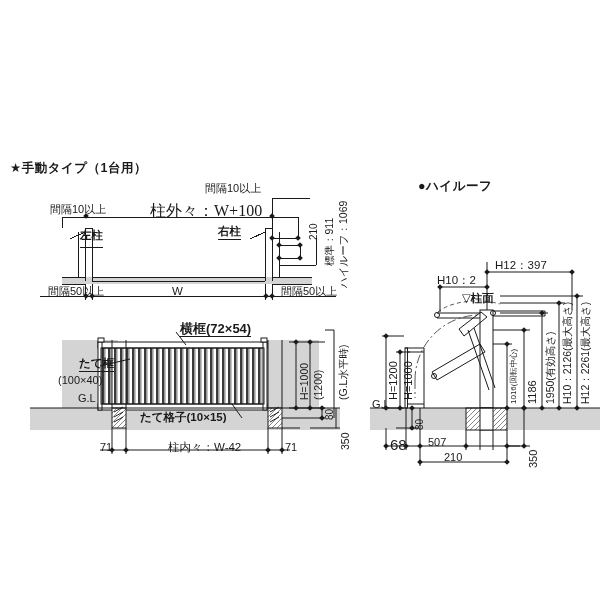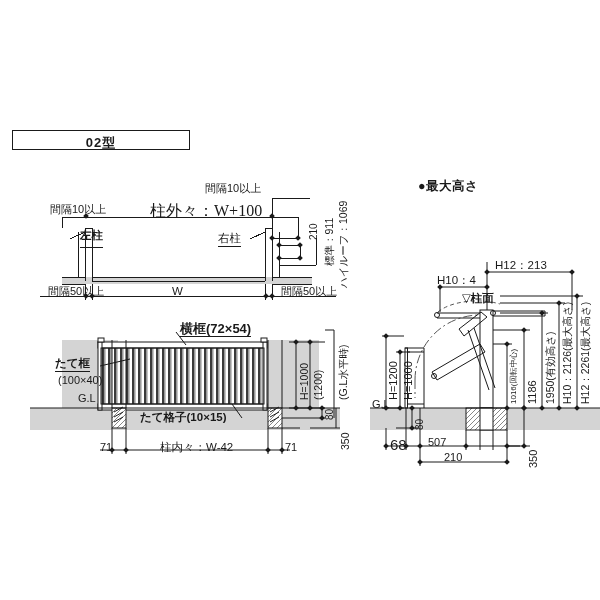--- a/index.html
+++ b/index.html
@@ -22,25 +22,23 @@
   #subtitle{left:10px;top:162px;font-size:12.5px;font-weight:bold;letter-spacing:.5px;}
   #right-title{left:418px;top:180px;font-size:12.5px;font-weight:bold;letter-spacing:.5px;}
 
   svg{position:absolute;left:0;top:0;width:600px;height:600px;overflow:visible;}
 </style>
 </head>
 <body>
 
 <div class="stage">
 
-  <div id="title-box" class="abs">
-    <div class="t">02型</div>
-  </div>
-
-  <div class="txt" id="right-title">●最大高さ</div>
+
+  <div class="txt" id="subtitle">★手動タイプ（1台用）</div>
+  <div class="txt" id="right-title">●ハイルーフ</div>
 
   <div class="grey" style="left:62px;top:277px;width:250px;height:7px;"></div>
 
   <svg viewBox="0 0 600 600">
     <g stroke="#1a1a1a" fill="none" stroke-width="1" shape-rendering="crispEdges">
 
       <line x1="62" y1="217" x2="272" y2="217"></line>
 
       <line x1="62" y1="217" x2="62" y2="228"></line>
       <line x1="272" y1="198" x2="272" y2="232"></line>
@@ -101,21 +99,21 @@
       <rect x="264" y="294" width="4" height="4" transform="rotate(45 266 296)"></rect>
       <rect x="270" y="294" width="4" height="4" transform="rotate(45 272 296)"></rect>
     </g>
   </svg>
 
   <div class="txt" style="left:50px;top:204px;font-size:11px;">間隔10以上</div>
   <div class="txt" style="left:150px;top:203px;font-size:16px;font-family:Liberation Serif, serif;">柱外々：W+100</div>
   <div class="txt" style="left:205px;top:183px;font-size:11px;">間隔10以上</div>
 
   <div class="txt" style="left:80px;top:230px;font-size:11.5px;font-weight:bold;border-bottom:1px solid #1a1a1a;padding-bottom:5px;">左柱</div>
-  <div class="txt" style="left:218px;top:233px;font-size:11.5px;font-weight:normal;border-bottom:1px solid #1a1a1a;padding-bottom:1px;">右柱</div>
+  <div class="txt" style="left:218px;top:226px;font-size:11.5px;font-weight:bold;border-bottom:1px solid #1a1a1a;padding-bottom:1px;">右柱</div>
 
   <div class="vtr" style="left:309px;top:240px;font-size:10px;">210</div>
   <div class="vtr" style="left:324px;top:266px;font-size:10.5px;">標準：911</div>
   <div class="vtr" style="left:338px;top:288px;font-size:10.5px;">ハイルーフ：1069</div>
 
   <div class="txt" style="left:48px;top:286px;font-size:11px;">間隔50以上</div>
   <div class="txt" style="left:172px;top:286px;font-size:11.5px;">W</div>
   <div class="txt" style="left:281px;top:286px;font-size:11px;">間隔50以上</div>
 
   <div class="grey" style="left:62px;top:340px;width:56px;height:68px;"></div>
@@ -202,34 +200,34 @@
       <rect x="320" y="416" width="4" height="4" transform="rotate(45 322 418)"></rect>
       <rect x="124" y="448" width="4" height="4" transform="rotate(45 126 450)"></rect>
       <rect x="110" y="448" width="4" height="4" transform="rotate(45 112 450)"></rect>
       <rect x="266" y="448" width="4" height="4" transform="rotate(45 268 450)"></rect>
       <rect x="280" y="448" width="4" height="4" transform="rotate(45 282 450)"></rect>
     </g>
   </svg>
 
   <div class="txt" style="left:180px;top:322px;font-size:13px;font-weight:bold;border-bottom:1px solid #1a1a1a;padding-bottom:1px;">横框(72×54)</div>
 
-  <div class="txt" style="left:55px;top:358px;font-size:11.5px;font-weight:bold;border-bottom:1px solid #1a1a1a;padding-bottom:1px;">たて框</div>
+  <div class="txt" style="left:79px;top:358px;font-size:11.5px;font-weight:bold;border-bottom:1px solid #1a1a1a;padding-bottom:1px;">たて框</div>
   <div class="txt" style="left:58px;top:375px;font-size:11px;">(100×40)</div>
   <div class="txt" style="left:78px;top:393px;font-size:11px;">G.L</div>
 
   <div class="txt" style="left:140px;top:412px;font-size:11.5px;font-weight:bold;">たて格子(10×15)</div>
 
   <div class="vtr" style="left:299px;top:400px;font-size:10.5px;">H=1000</div>
   <div class="vtr" style="left:313px;top:400px;font-size:10.5px;">(1200)</div>
   <div class="vtr" style="left:325px;top:420px;font-size:10px;">80</div>
   <div class="vtr" style="left:338px;top:400px;font-size:10.5px;">(G.L水平時)</div>
   <div class="vtr" style="left:340px;top:450px;font-size:10.5px;">350</div>
 
   <div class="txt" style="left:100px;top:442px;font-size:11px;">71</div>
-  <div class="txt" style="left:160px;top:442px;font-size:11.5px;">柱内々：W-42</div>
+  <div class="txt" style="left:168px;top:442px;font-size:11.5px;">柱内々：W-42</div>
   <div class="txt" style="left:285px;top:442px;font-size:11px;">71</div>
 
   <div class="grey" style="left:370px;top:408px;width:230px;height:22px;"></div>
 
   <svg viewBox="0 0 600 600">
     <defs>
       <pattern id="hatch2" x="0" y="0" width="5" height="5" patternUnits="userSpaceOnUse">
         <rect x="0" y="0" width="5" height="5" fill="#ffffff"></rect>
         <line x1="0" y1="5" x2="5" y2="0" stroke="#555" stroke-width="0.7"></line>
       </pattern>
@@ -346,22 +344,22 @@
       <rect x="464" y="444" width="4" height="4" transform="rotate(45 466 446)"></rect>
       <rect x="505" y="444" width="4" height="4" transform="rotate(45 507 446)"></rect>
       <rect x="522" y="444" width="4" height="4" transform="rotate(45 524 446)"></rect>
       <rect x="418" y="460" width="4" height="4" transform="rotate(45 420 462)"></rect>
       <rect x="505" y="460" width="4" height="4" transform="rotate(45 507 462)"></rect>
       <rect x="522" y="406" width="4" height="4" transform="rotate(45 524 408)"></rect>
     </g>
   </svg>
 
   <div class="txt" style="left:462px;top:249px;font-size:11.5px;font-weight:bold;margin-top:44px;">▽柱面</div>
-  <div class="txt" style="left:495px;top:260px;font-size:11.5px;">H12：213</div>
-  <div class="txt" style="left:437px;top:275px;font-size:11.5px;">H10：4</div>
+  <div class="txt" style="left:495px;top:260px;font-size:11.5px;">H12：397</div>
+  <div class="txt" style="left:437px;top:275px;font-size:11.5px;">H10：2</div>
 
   <div class="vtr" style="left:388px;top:400px;font-size:11px;">H=1200</div>
   <div class="vtr" style="left:403px;top:400px;font-size:11px;">H=1000</div>
   <div class="vtr" style="left:415px;top:430px;font-size:10px;">80</div>
 
   <div class="txt" style="left:372px;top:399px;font-size:11px;">G.L</div>
 
   <div class="txt" style="left:390px;top:437px;font-size:15px;">68</div>
   <div class="txt" style="left:428px;top:437px;font-size:11px;">507</div>
   <div class="txt" style="left:444px;top:452px;font-size:11px;">210</div>

